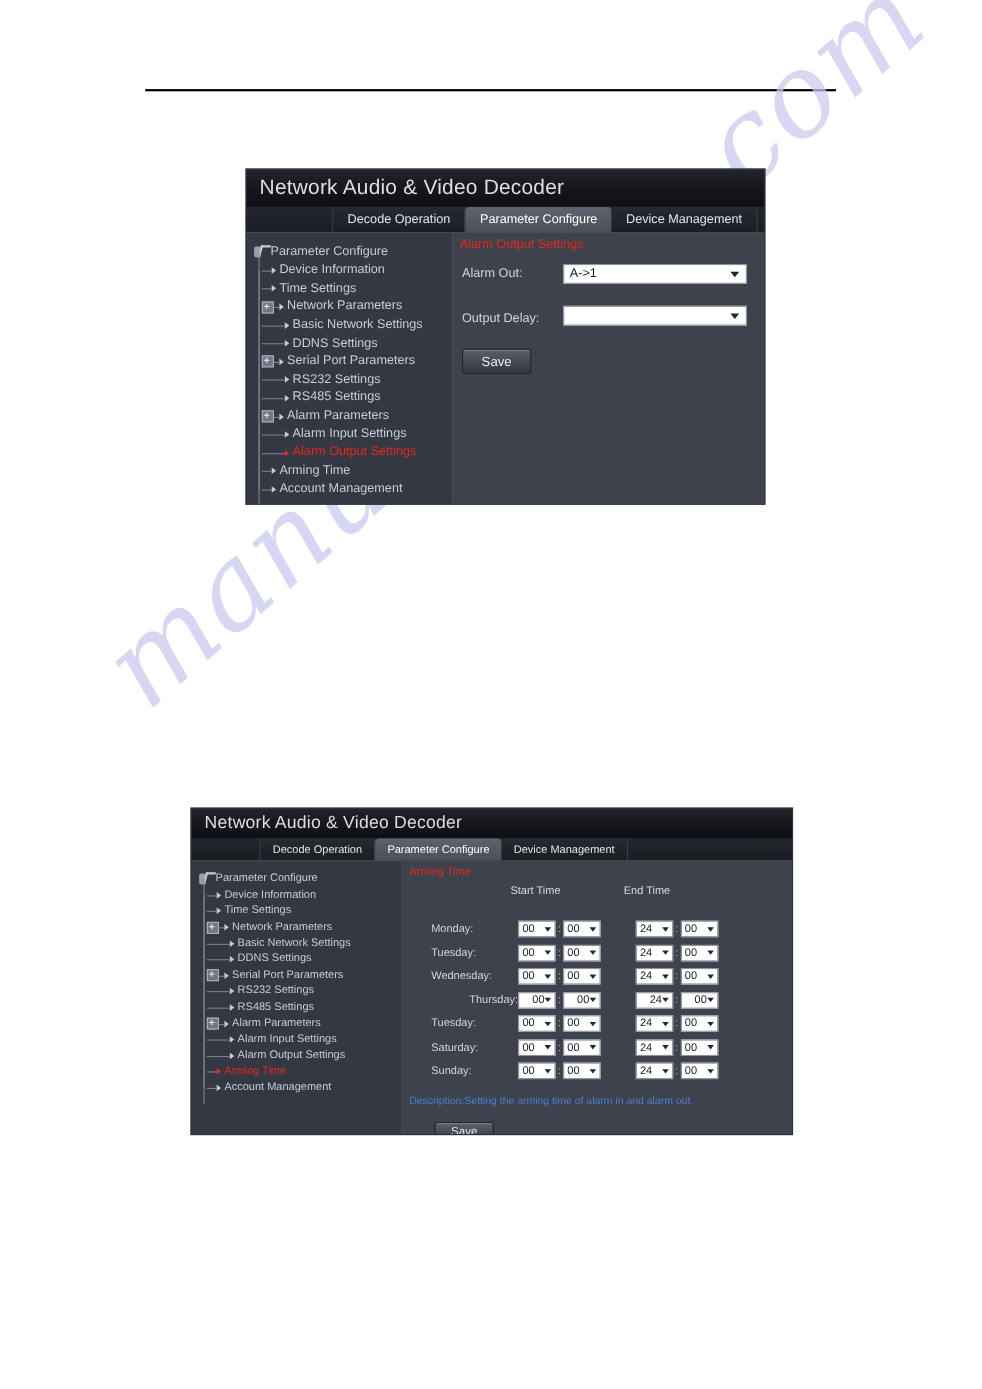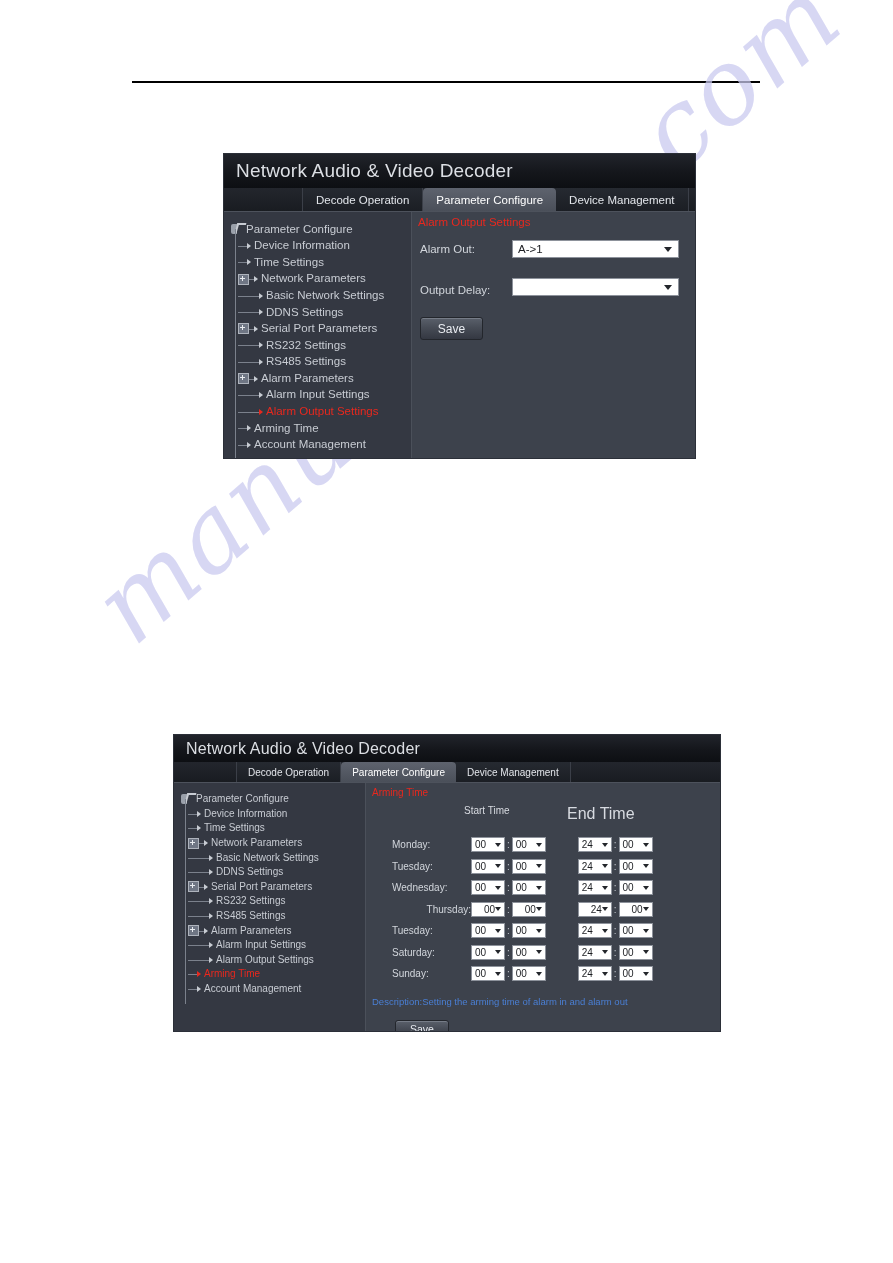--- a/index.html
+++ b/index.html
@@ -547,21 +547,21 @@
           <span class="tw-vline" style="width: 6px; height: 14.6px;"></span>
           <span class="tw-elbow" style="width: 9px; height: 14.6px;"></span>
           <span class="tw-arrow"></span>
           <span class="lbl">Account Management</span>
         </div>
       </div>
     <div class="content">
       <div class="section-title">Arming Time</div>
 
       <div class="col-head" style="left:98px; top:22px; font-size:10px;">Start Time</div>
-      <div class="col-head" style="left:201px; top:22px; font-size:16px;">End Time</div>
+      <div class="col-head" style="left:201px; top:22px; font-size:10px;">End Time</div>
 
       <div id="arming-rows" style="margin-top:36px;margin-left:20px;">
           <div class="form-row" style="margin-left: 6px; height: 21.5px;">
             <div class="form-label" style="width: 79px; font-size: 10px;">Monday:</div>
             <div class="ddl small">
               <span class="val">00</span>
               <span class="caret"></span>
             </div>
             <span class="time-sep" style="font-size: 10px;">:</span>
             <div class="ddl small">

